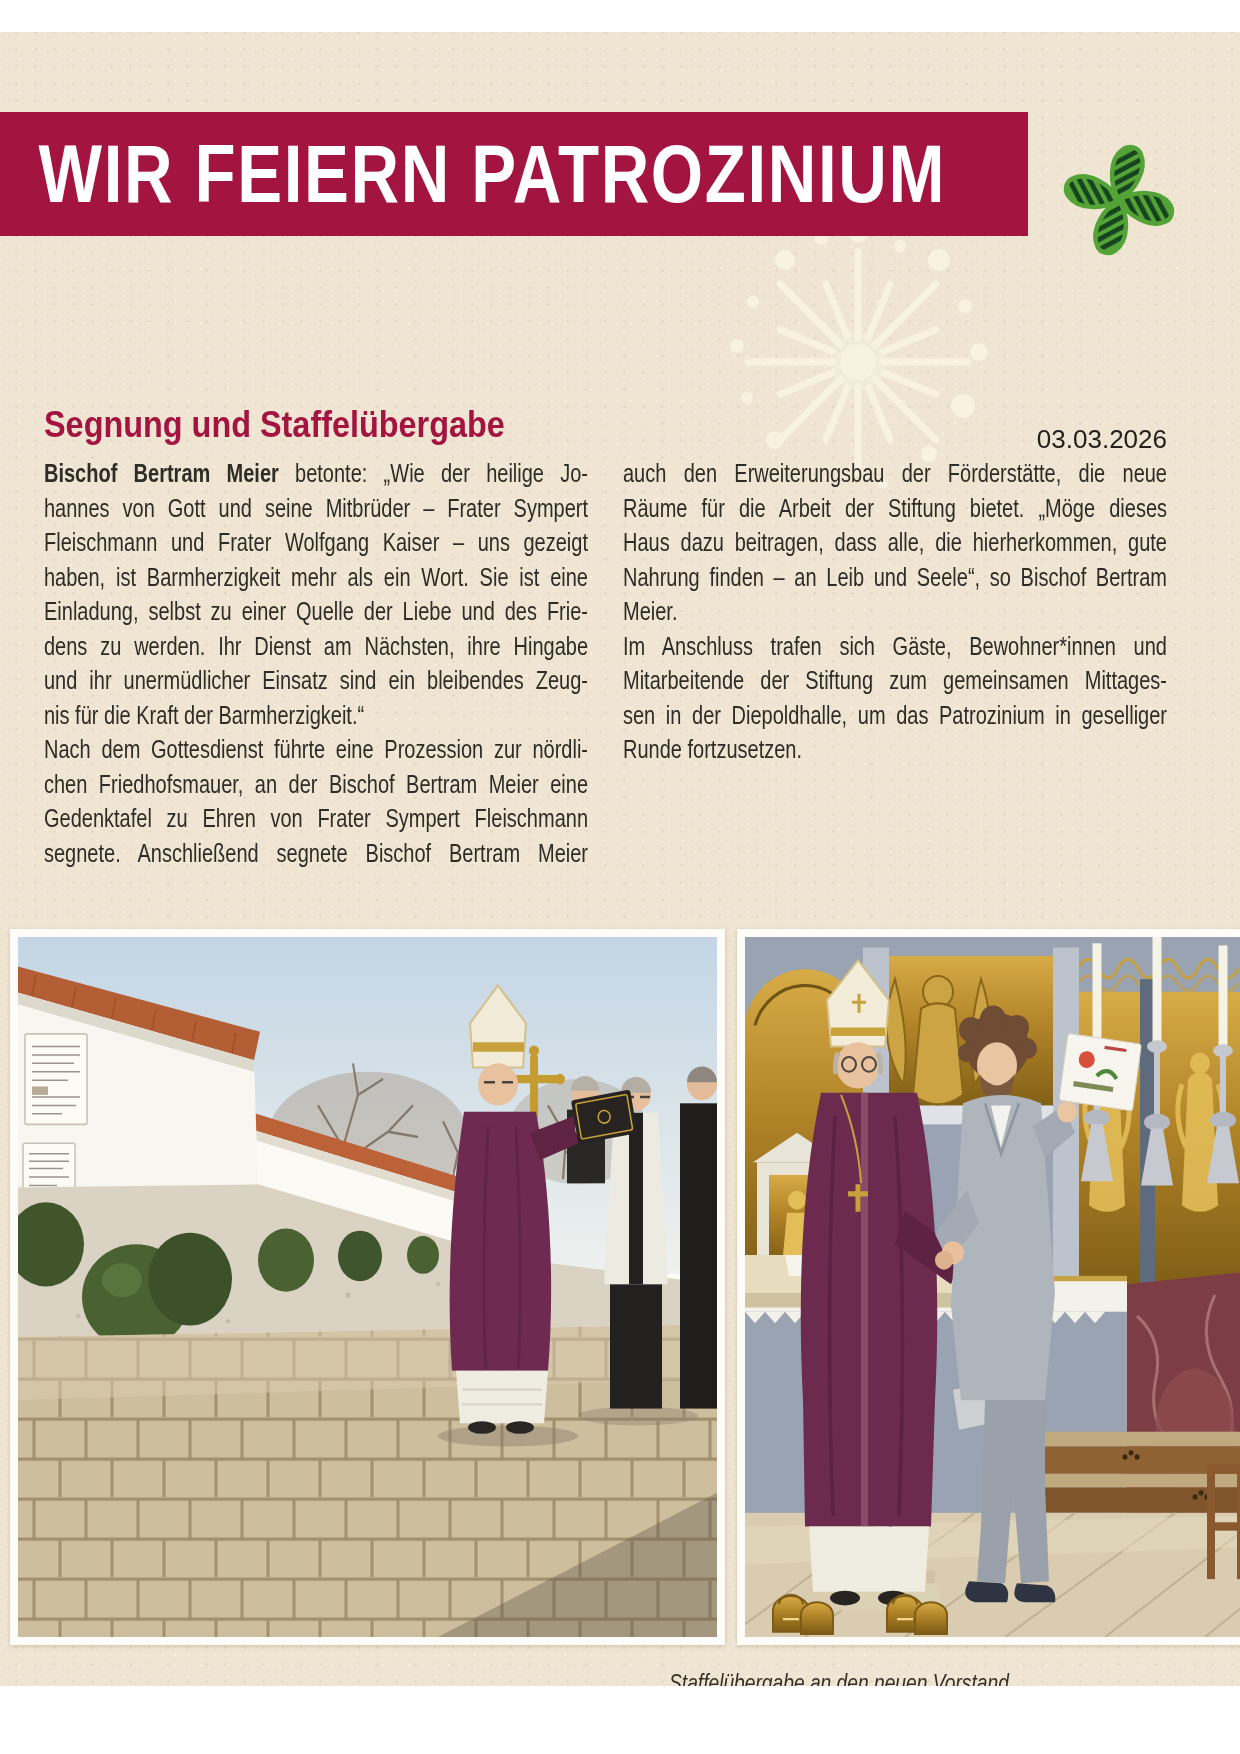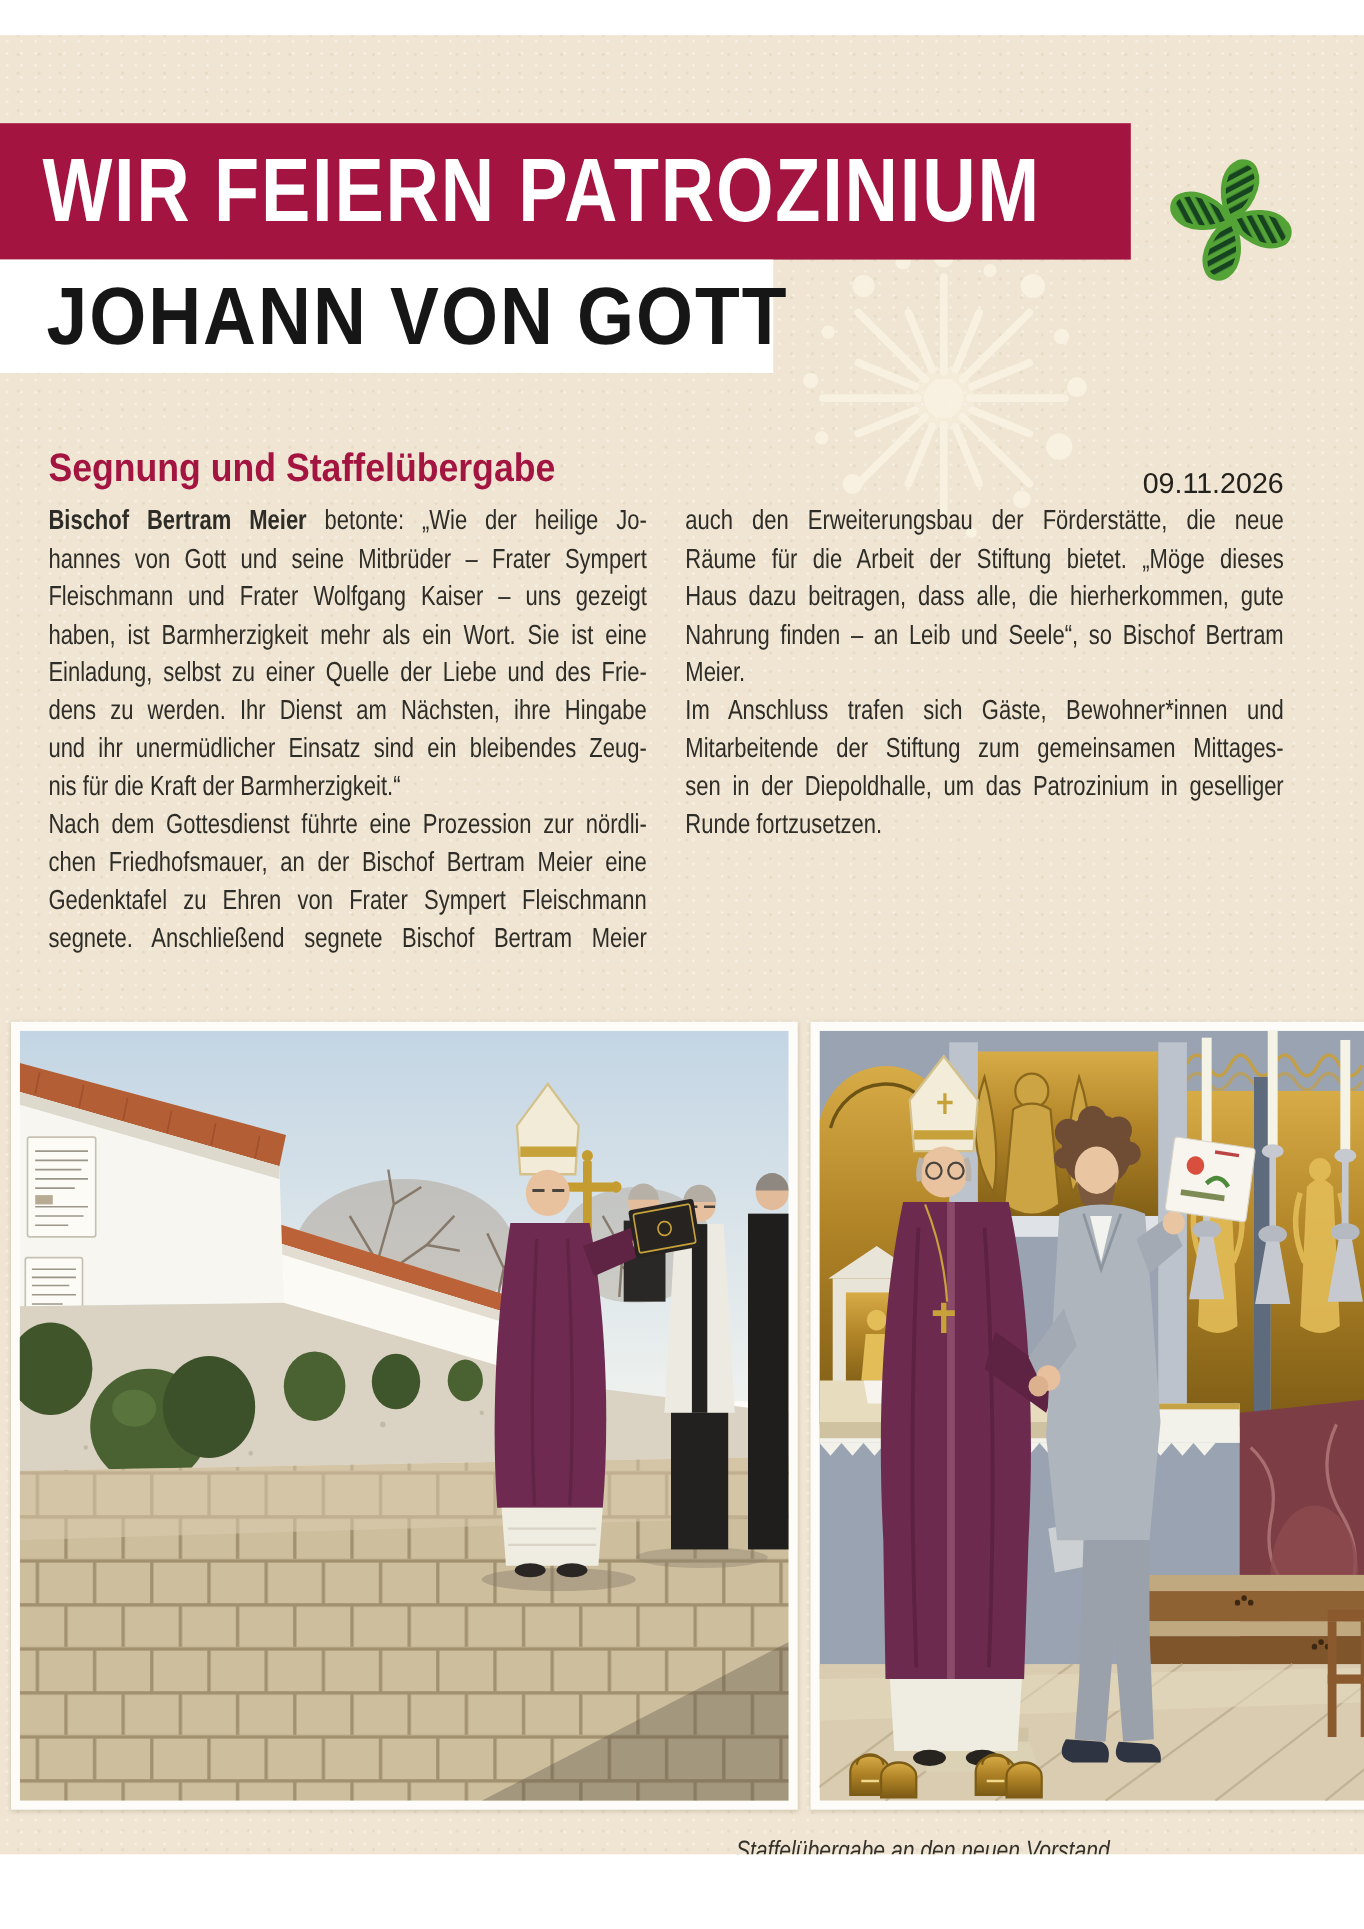--- a/index.html
+++ b/index.html
@@ -84,44 +84,41 @@
         <circle cx="72" cy="218" r="9"></circle>
           <circle cx="180" cy="262" r="5"></circle>
       </g>
     </g>
   </svg>
 
   <div class="banner">
     <span class="banner-text">WIR FEIERN PATROZINIUM</span>
   </div>
 
-  <div class="subbanner">
-    <span class="subbanner-text">JOHANN VON GOTT</span>
-  </div>
 
   <svg class="clover" width="124" height="124" viewBox="0 0 120 124">
     <defs>
       <pattern id="c-hatch" width="9" height="9" patternUnits="userSpaceOnUse" patternTransform="rotate(50)">
         <rect width="9" height="9" fill="#174420"></rect>
         <rect width="4.2" height="9" fill="#54A336"></rect>
       </pattern>
       <path id="c-leaf" d="M60 62 C47 48 42 24 53 12 C58 6 68 6 72 13 C81 26 74 50 60 62 Z"></path>
     </defs>
     <g transform="rotate(12 60 62)" stroke="#54A336" stroke-width="4.5" stroke-linejoin="round" fill="url(#c-hatch)">
       <use href="#c-leaf"></use>
       <use href="#c-leaf" transform="rotate(90 60 62)"></use>
       <use href="#c-leaf" transform="rotate(180 60 62)"></use>
       <use href="#c-leaf" transform="rotate(270 60 62)"></use>
     </g>
   </svg>
 
   <div class="heading">
     <span class="heading-text">Segnung und Staffelübergabe</span>
   </div>
-  <div class="date">09.11.2026</div>
+  <div class="date">03.03.2026</div>
 
   <div class="col col-right">
     <div class="col-inner" id="col-right">
         <div class="bline">auch den Erweiterungsbau der Förderstätte, die neue</div>
         <div class="bline">Räume für die Arbeit der Stiftung bietet. „Möge dieses</div>
         <div class="bline">Haus dazu beitragen, dass alle, die hierherkommen, gute</div>
         <div class="bline">Nahrung finden – an Leib und Seele“, so Bischof Bertram</div>
         <div class="bline nj">Meier.</div>
         <div class="bline">Im Anschluss trafen sich Gäste, Bewohner*innen und</div>
         <div class="bline">Mitarbeitende der Stiftung zum gemeinsamen Mittages-</div>

